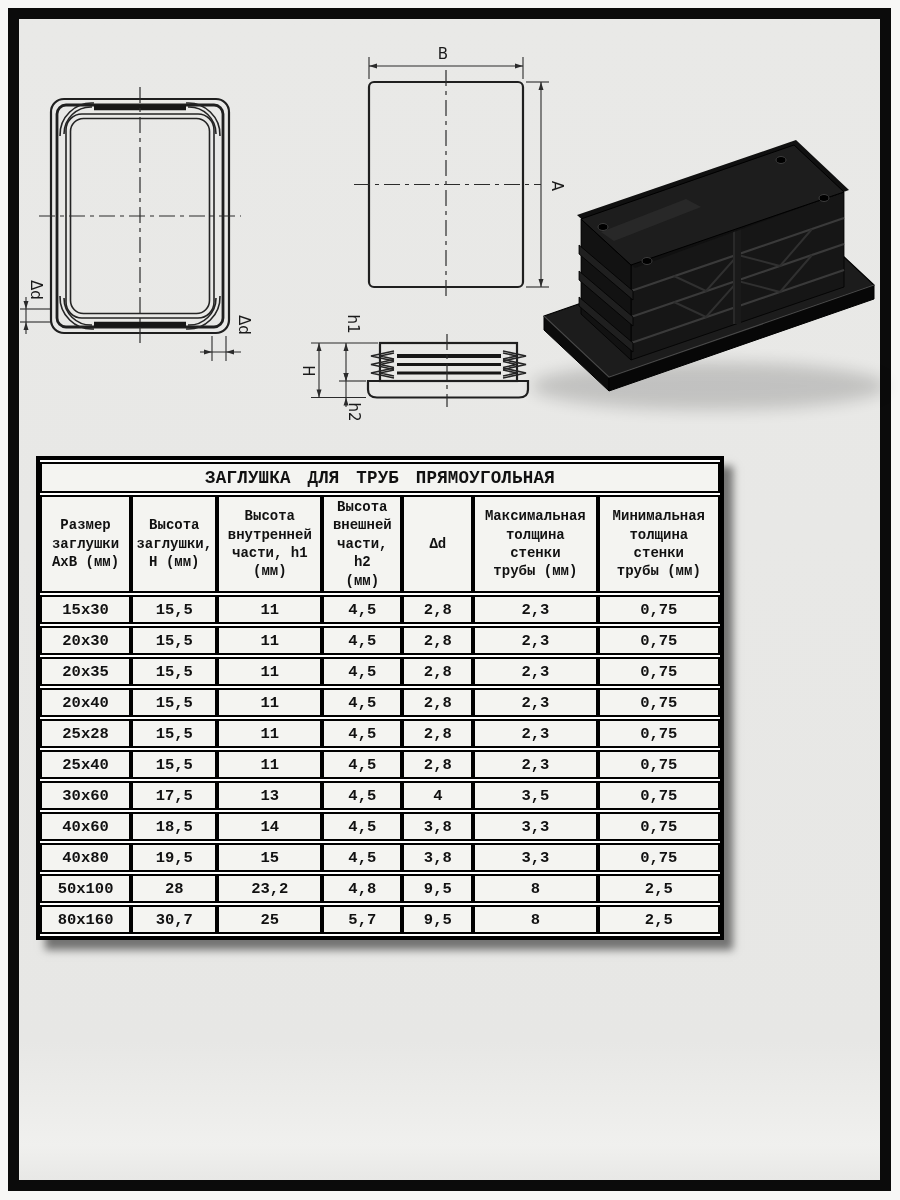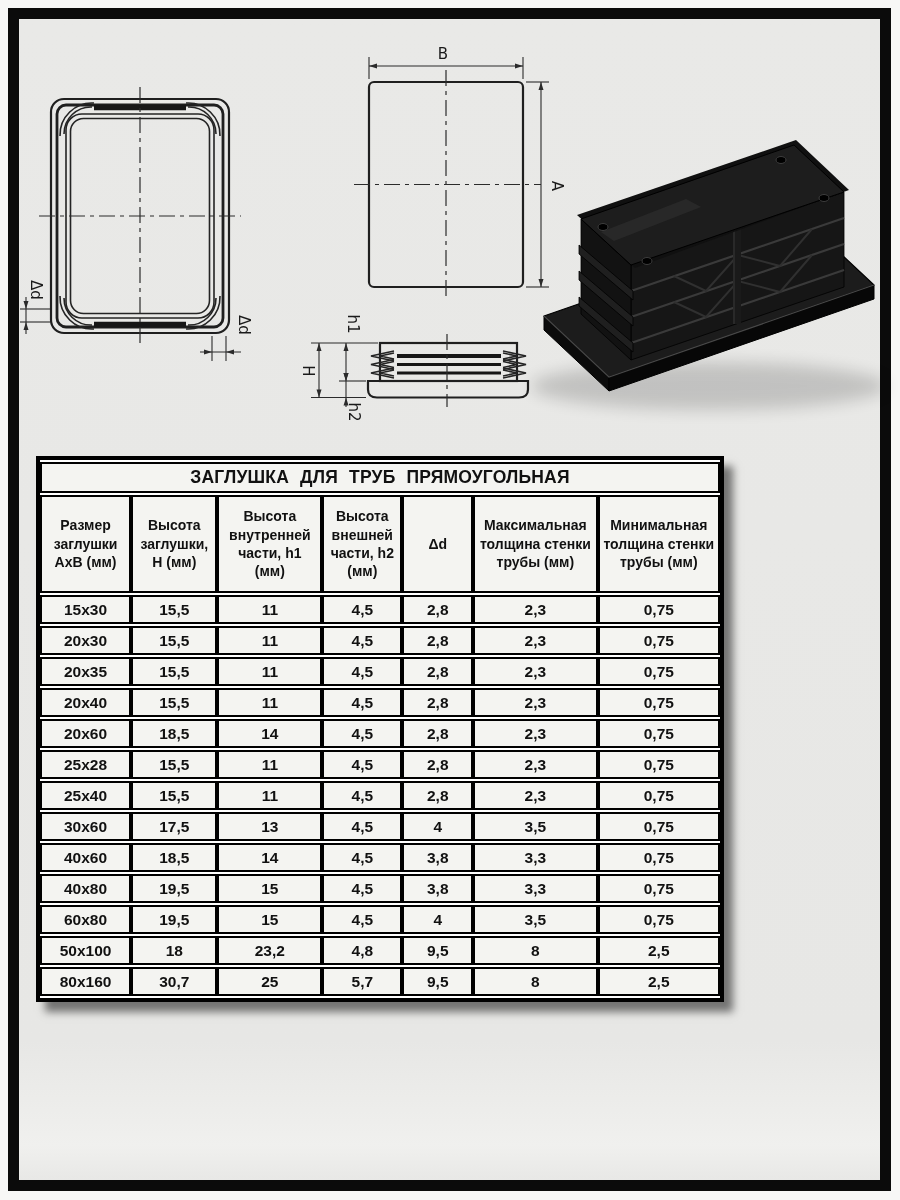--- a/index.html
+++ b/index.html
@@ -26,20 +26,21 @@
   .dim  { fill:none; stroke:#2b2b2b; stroke-width:1.1; }
   .arr  { fill:#2b2b2b; stroke:none; }
   .dimtext { font:15px "DejaVu Sans", sans-serif; fill:#1a1a1a; }
 
   
   .table-wrap {
     position:absolute; left:36px; top:456px; width:688px;
     border:4px solid #000; background:#ffffff;
     box-shadow:9px 10px 8px rgba(0,0,0,0.50);
     box-sizing:border-box;
+    font-family:Liberation Mono, monospace;
   }
   table.spec {
     width:100%; table-layout:fixed;
     border-collapse:separate; border-spacing:0 2px;
     background:#ffffff;
   }
   table.spec td, table.spec th {
     border:2px solid #000;
     background:#f4f4f1;
     text-align:center; vertical-align:middle;
@@ -297,29 +298,20 @@
           <tr>
             <td>20х40</td>
             <td>15,5</td>
             <td>11</td>
             <td>4,5</td>
             <td>2,8</td>
             <td>2,3</td>
             <td>0,75</td>
           </tr>
           <tr>
-            <td>20х60</td>
-            <td>18,5</td>
-            <td>14</td>
-            <td>4,5</td>
-            <td>2,8</td>
-            <td>2,3</td>
-            <td>0,75</td>
-          </tr>
-          <tr>
             <td>25х28</td>
             <td>15,5</td>
             <td>11</td>
             <td>4,5</td>
             <td>2,8</td>
             <td>2,3</td>
             <td>0,75</td>
           </tr>
           <tr>
             <td>25х40</td>
@@ -351,31 +343,22 @@
           <tr>
             <td>40х80</td>
             <td>19,5</td>
             <td>15</td>
             <td>4,5</td>
             <td>3,8</td>
             <td>3,3</td>
             <td>0,75</td>
           </tr>
           <tr>
-            <td>60х80</td>
-            <td>19,5</td>
-            <td>15</td>
-            <td>4,5</td>
-            <td>4</td>
-            <td>3,5</td>
-            <td>0,75</td>
-          </tr>
-          <tr>
             <td>50х100</td>
-            <td>18</td>
+            <td>28</td>
             <td>23,2</td>
             <td>4,8</td>
             <td>9,5</td>
             <td>8</td>
             <td>2,5</td>
           </tr>
           <tr>
             <td>80х160</td>
             <td>30,7</td>
             <td>25</td>

